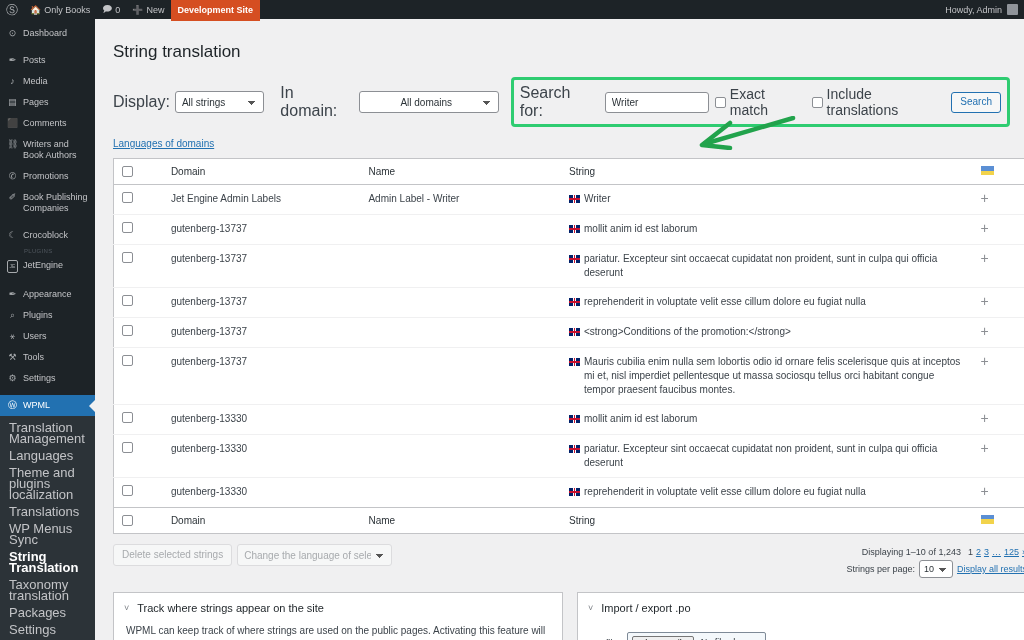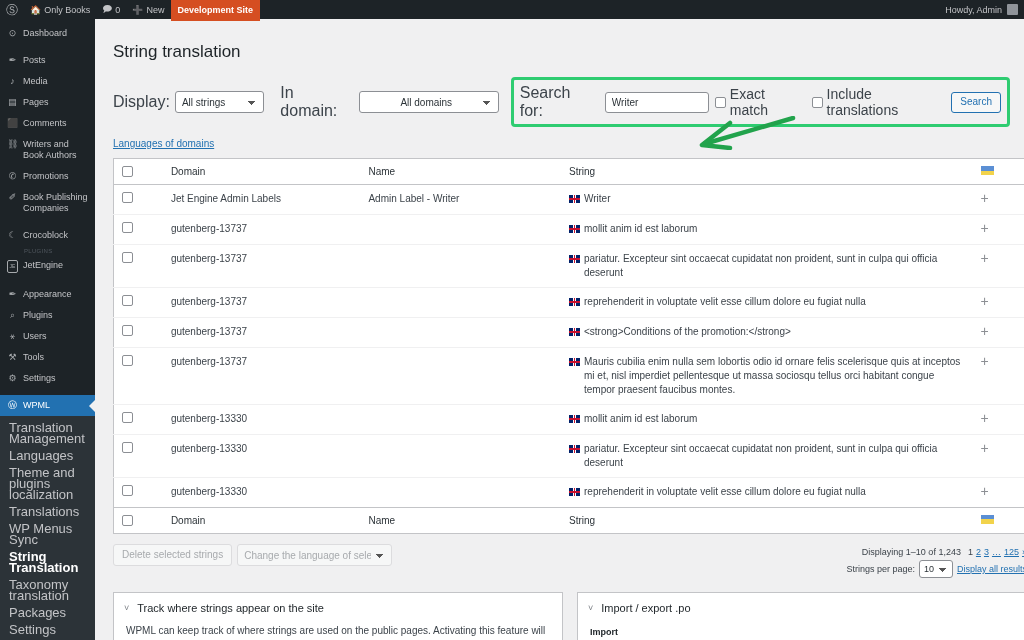--- a/index.html
+++ b/index.html
@@ -608,21 +608,20 @@
 
       </div>
 
       <div class="pb-col">
         <div class="postbox">
           <div class="pb-header">
             <span class="chev">˅</span>
             <span>Import / export .po</span>
           </div>
           <div class="pb-body">
-            <div class="pb-sublabel">Import</div>
             <div class="pb-row">
               <span class="label-sm">.po file:</span>
               <span class="file-input">
                 <button class="choose-file-btn">Choose File</button>
                 <span class="no-file">No file chosen</span>
               </span>
             </div>
 
           </div>
         </div>

